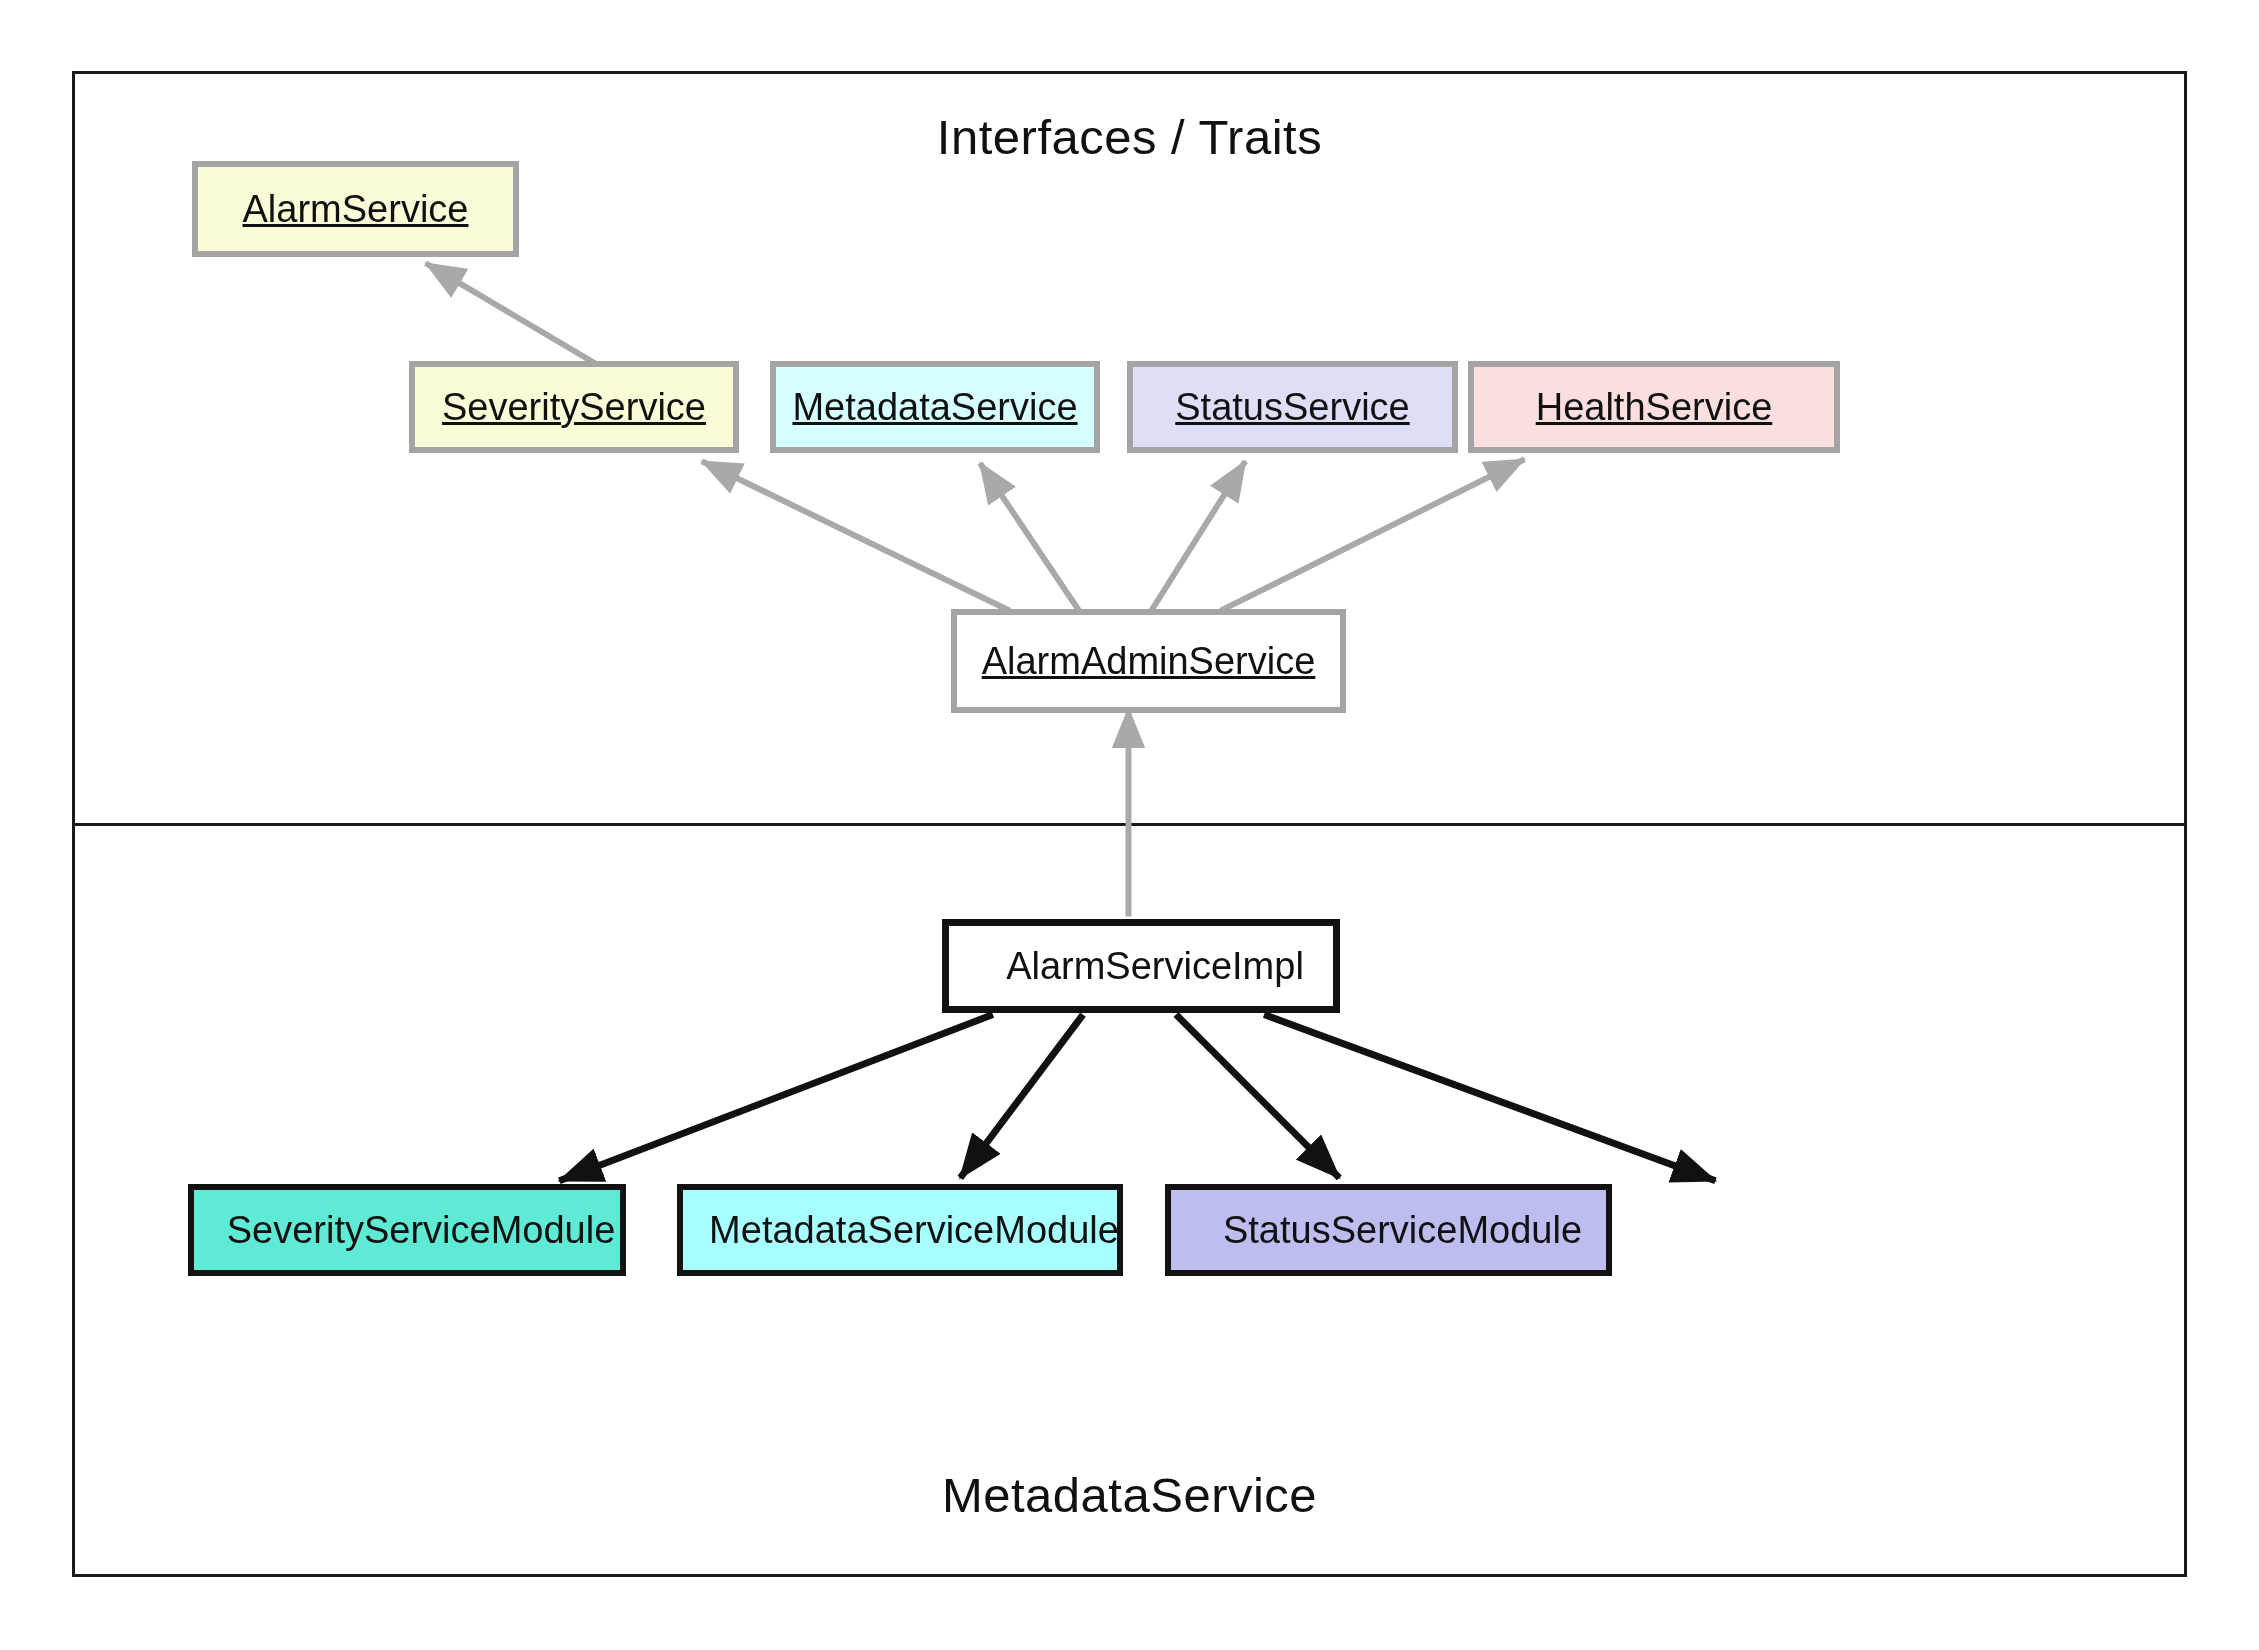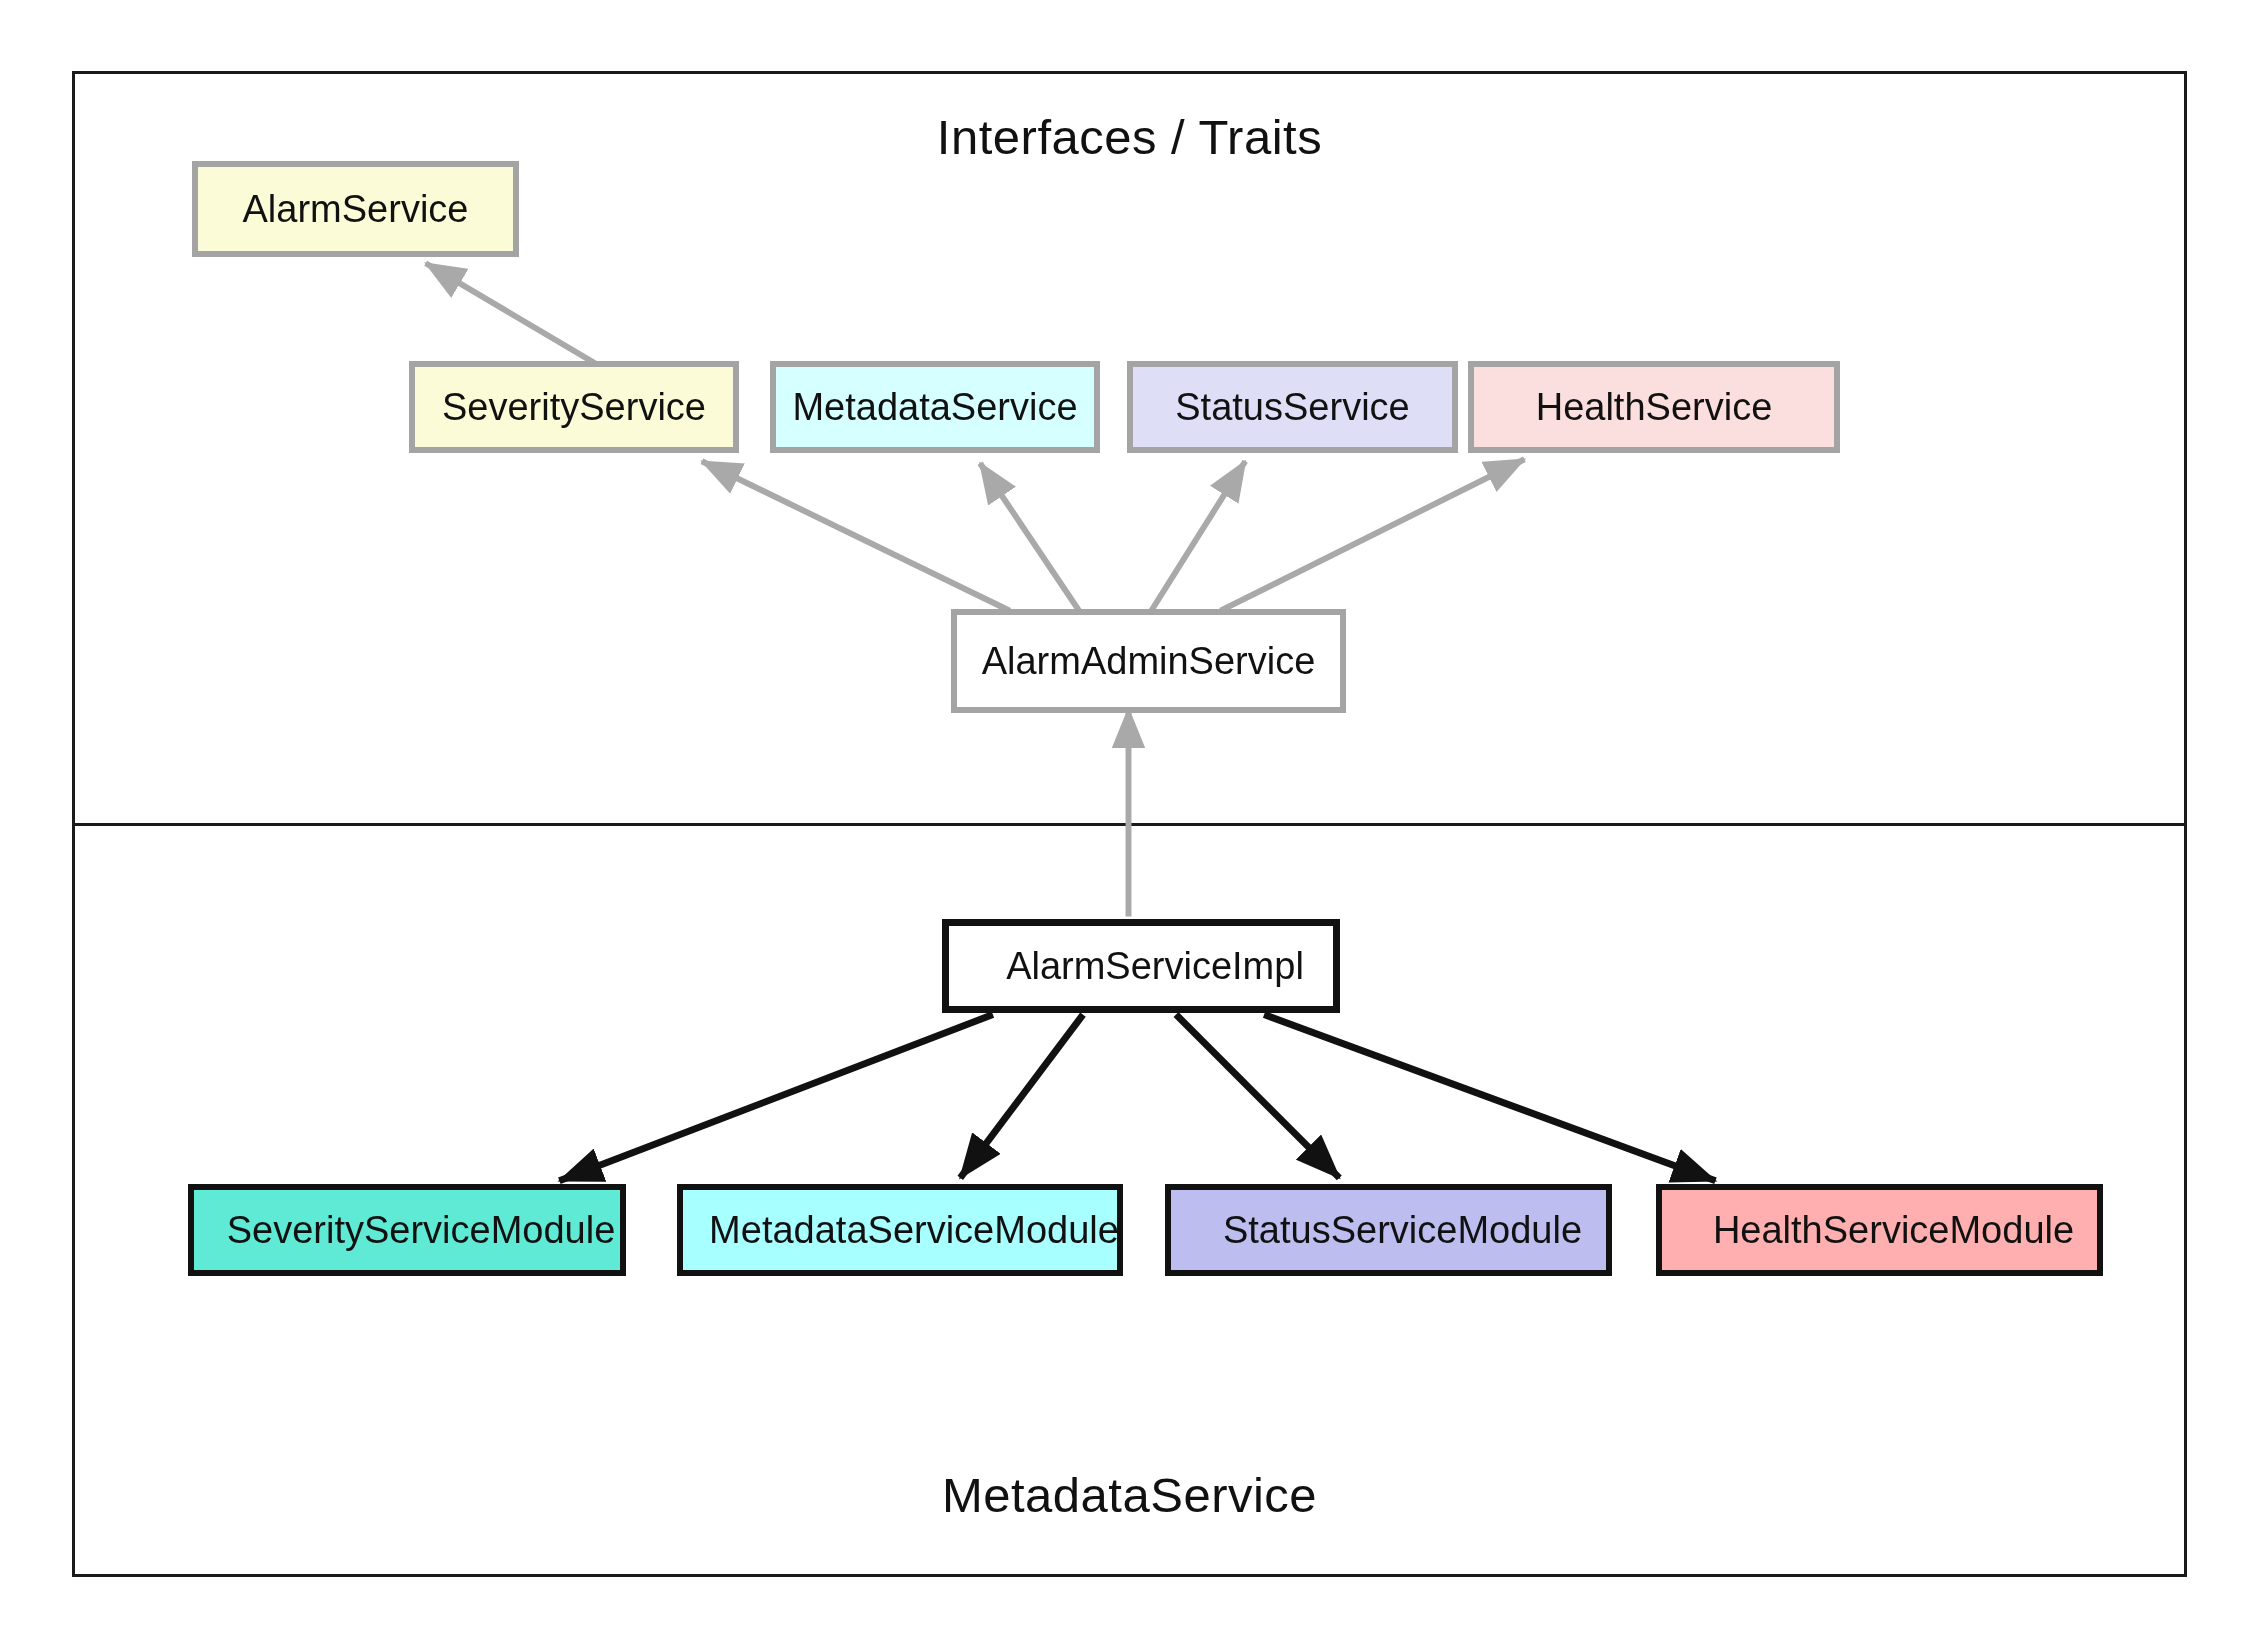--- a/index.html
+++ b/index.html
@@ -45,21 +45,21 @@
   .node {
     position: absolute;
     box-sizing: border-box;
     display: flex;
     align-items: center;
     justify-content: center;
     font-size: 38px;
     white-space: nowrap;
     background: #ffffff;
   }
-  .node.iface { border: 6px solid #a4a4a4; }
+  .node.iface { border: 6px solid #a4a4a4; text-decoration: underline; }
   .node.impl  { border: 6px solid #111111; padding-left: 28px; }
   #node-alarm-service          { left: 192px;  top: 161px;  width: 327px; height: 96px; }
   #node-severity-service       { left: 409px;  top: 361px;  width: 330px; height: 92px; }
   #node-metadata-service       { left: 770px;  top: 361px;  width: 330px; height: 92px; }
   #node-status-service         { left: 1127px; top: 361px;  width: 331px; height: 92px; }
   #node-health-service         { left: 1468px; top: 361px;  width: 372px; height: 92px; }
   #node-alarm-admin-service    { left: 951px;  top: 609px;  width: 395px; height: 104px; }
   #node-alarm-service-impl     { left: 942px;  top: 919px;  width: 398px; height: 94px; border-width: 7px; }
   #node-severity-service-module{ left: 188px;  top: 1184px; width: 438px; height: 92px; }
   #node-metadata-service-module{ left: 677px;  top: 1184px; width: 446px; height: 92px; }
@@ -133,18 +133,15 @@
   </div>
 
   <div id="node-metadata-service-module" class="node impl" style="background-color: rgb(168, 255, 255); border-color: rgb(17, 17, 17);">
     <span>MetadataServiceModule</span>
   </div>
 
   <div id="node-status-service-module" class="node impl" style="background-color: rgb(189, 189, 240); border-color: rgb(17, 17, 17); justify-content: center;">
     <span>StatusServiceModule</span>
   </div>
 
-  <div id="node-health-service-module" class="node impl" style="background-color: rgb(255, 175, 175); border-color: rgb(17, 17, 17);">
-    <span>HealthServiceModule</span>
-  </div>
 
 </div>
 
 
 </body></html>

